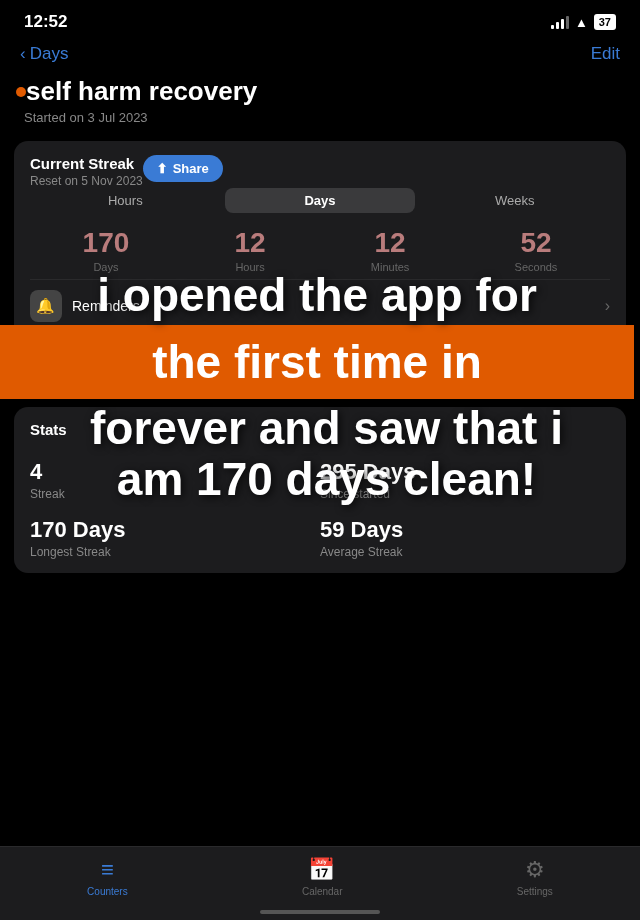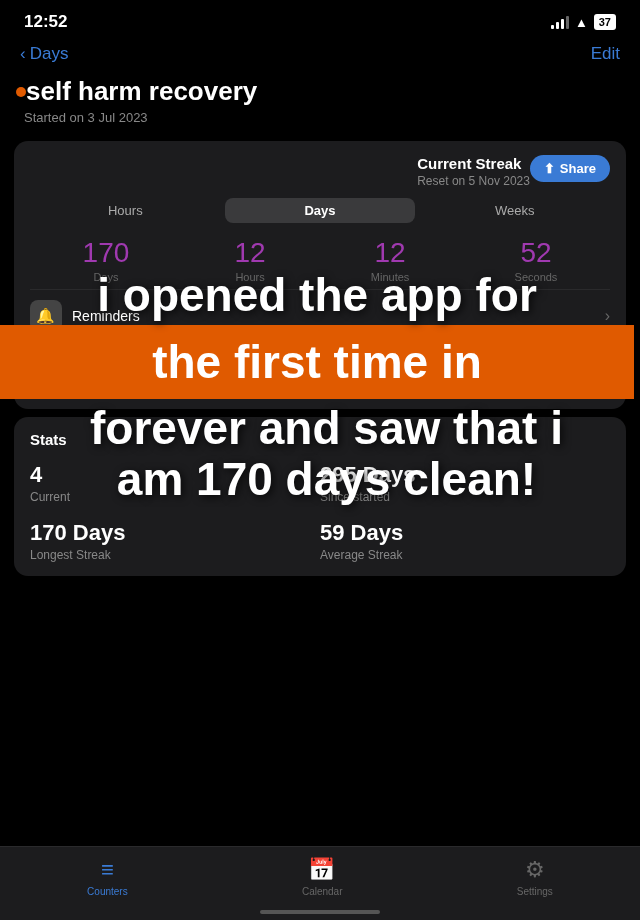--- a/index.html
+++ b/index.html
@@ -105,23 +105,22 @@
     .card {
       background: #1c1c1e;
       border-radius: 14px;
       margin: 8px 14px;
       padding: 14px 16px;
     }
 
     
     .streak-header {
       display: flex;
-      justify-content: flex-end;
+      justify-content: flex-start;
       align-items: flex-start;
-      margin-bottom: 10px;
     }
     .streak-title {
       font-size: 15px;
       font-weight: 700;
       color: #fff;
     }
     .streak-subtitle {
       font-size: 12px;
       color: #888;
       margin-top: 2px;
@@ -168,22 +167,22 @@
     .stats-numbers {
       display: flex;
       justify-content: space-around;
       margin-bottom: 6px;
     }
     .stat-col {
       text-align: center;
     }
     .stat-num {
       font-size: 28px;
-      font-weight: 400;
-      color: #d946ef;
+      font-weight: 700;
+      color: #fca5a5;
       opacity: 0.7;
     }
     .stat-label {
       font-size: 11px;
       color: #666;
       margin-top: 2px;
     }
 
     
     .overlay-text {
@@ -264,21 +263,21 @@
       display: flex;
       align-items: center;
       justify-content: center;
     }
 
     
     .stats-title {
       font-size: 15px;
       font-weight: 700;
       color: #fff;
-      margin-bottom: 14px;
+      margin-bottom: 21px;
     }
     .stats-grid {
       display: grid;
       grid-template-columns: 1fr 1fr;
       row-gap: 16px;
     }
     .stats-item {}
     .stats-big {
       font-size: 22px;
       font-weight: 700;
@@ -428,21 +427,21 @@
       <span class="row-arrow">›</span>
     </div>
   </div>
 </div>
 
 <div class="card">
   <div class="stats-title">Stats</div>
   <div class="stats-grid">
     <div class="stats-item">
       <div class="stats-big">4</div>
-      <div class="stats-small">Current</div>
+      <div class="stats-small">Streak</div>
     </div>
     <div class="stats-item">
       <div class="stats-big">295 Days</div>
       <div class="stats-small">Since started</div>
     </div>
     <div class="stats-item">
       <div class="stats-big">170 Days</div>
       <div class="stats-small">Longest Streak</div>
     </div>
     <div class="stats-item">

